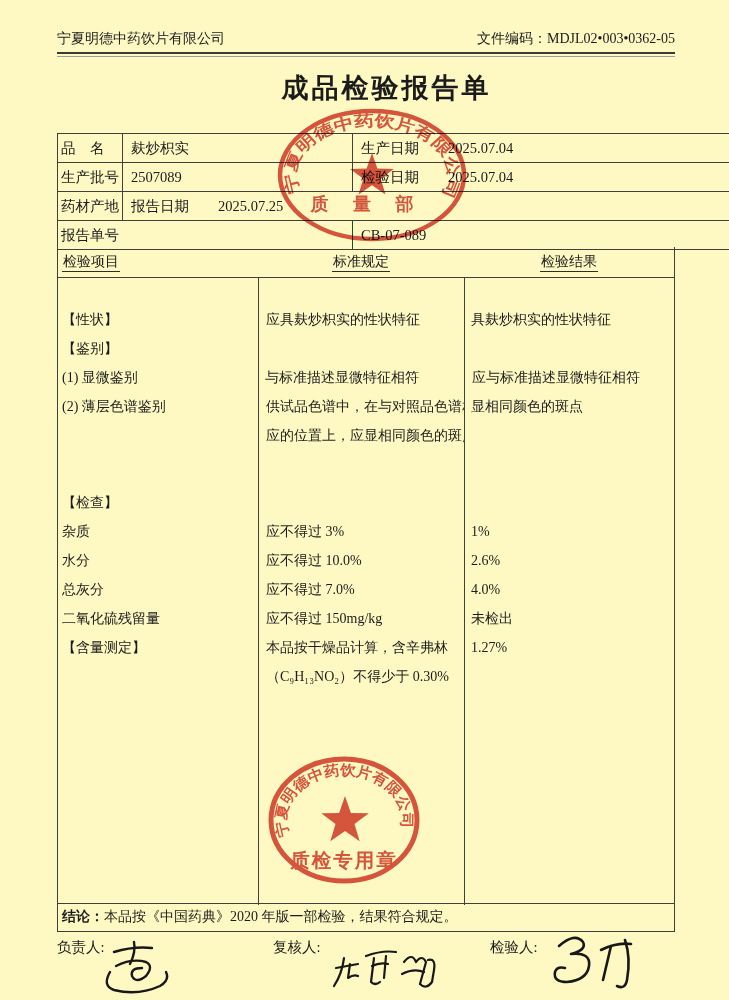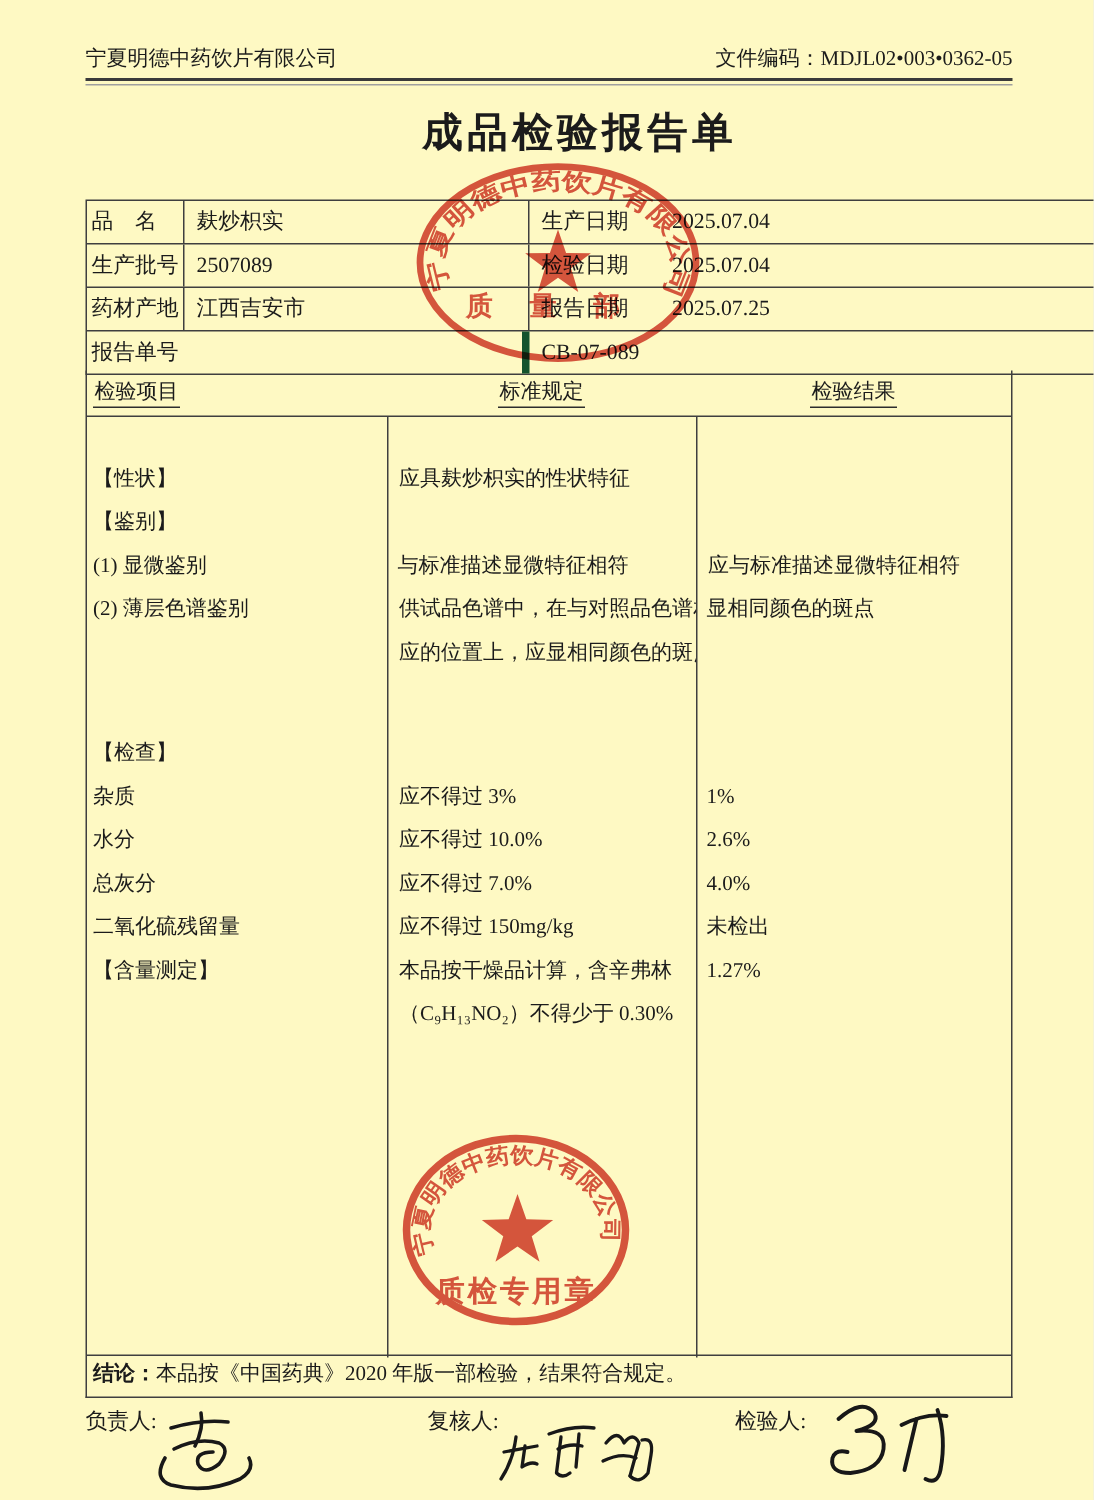--- a/index.html
+++ b/index.html
@@ -17,21 +17,21 @@
   .info{position:absolute; top:133px; left:57px; width:700px; border:1px solid #3f3f3f; box-sizing:border-box; font-size:14.5px;}
   .info-row{display:grid; grid-template-columns:65px 230px 1fr; height:28px; line-height:28px;}
   .info-row + .info-row{border-top:1px solid #3f3f3f;}
   .info-row.wide{grid-template-columns:295px 1fr;}
   .info-row .c{overflow:hidden; white-space:nowrap;}
   .info-row .lbl{padding-left:3px; border-right:1px solid #3f3f3f;}
   .info-row .val{padding-left:8px; border-right:1px solid #3f3f3f;}
   .info-row .right{display:flex;}
   .info-row .lbl2{padding-left:8px; width:87px;}
   .info-row .val2{padding-left:0;}
-  .info-row.wide .lbl{border-right:5px solid #14532d; padding-left:3px;}
+  .info-row.wide .lbl{border-right:1px solid #14532d; padding-left:3px;}
   .info-row.wide .val2{padding-left:8px;}
   
   .main{position:absolute; top:247px; left:57px; width:618px; height:685px; border:1px solid #3f3f3f; border-top:none; box-sizing:border-box; font-size:14px;}
   .main-hdr{display:grid; grid-template-columns:200px 206px 1fr; height:30px; line-height:30px; border-bottom:1px solid #3f3f3f;}
   .main-hdr .h{text-align:center;}
   .main-hdr .h.first{text-align:left; padding-left:4px;}
   .main-hdr .h span{border-bottom:1px solid #2d2d2d; padding:0 1px 2px 1px;}
   .main-body{position:relative; height:627px; padding-top:27px; box-sizing:border-box;}
   .vline{position:absolute; top:0; bottom:0; width:1px; background:#3f3f3f;}
   .vline.v1{left:200px;} .vline.v2{left:406px;}
@@ -44,21 +44,21 @@
   .concl{position:absolute; left:0; right:0; bottom:0; height:27px; line-height:26px; border-top:1px solid #3f3f3f; padding-left:4px; white-space:nowrap;}
   .concl b{font-weight:bold;}
   
   .stamp{position:absolute; mix-blend-mode:multiply; opacity:.88;}
   .stamp-top{left:275px; top:106px;}
   .stamp-bottom{left:266px; top:753px;}
   .stamp text{font-family:"Liberation Serif","DejaVu Serif",serif; font-weight:bold;}
   
   .sigline{position:absolute; top:938px; left:0; width:100%; font-size:14.5px;}
   .sigline .flabel{position:absolute; white-space:nowrap;}
-  .flabel.f1{left:57px;} .flabel.f2{left:285px;} .flabel.f3{left:490px;}
+  .flabel.f1{left:57px;} .flabel.f2{left:273px;} .flabel.f3{left:490px;}
   .sig{position:absolute;}
   .sig path{fill:none; stroke:#181818; stroke-linecap:round; stroke-linejoin:round;}
   .sig1{left:100px; top:-2px;} .sig2{left:328px; top:-8px;} .sig3{left:545px; top:-14px;}
 </style>
 </head>
 <body>
 
 <div class="page">
 
   <div class="hdr">
@@ -82,21 +82,20 @@
     <div class="info-row">
       <div class="c lbl">生产批号</div>
       <div class="c val">2507089</div>
       <div class="c right">
         <span class="lbl2">检验日期</span>
         <span class="val2">2025.07.04</span>
       </div>
     </div>
     <div class="info-row">
       <div class="c lbl">药材产地</div>
-      <div class="c val">江西吉安市</div>
       <div class="c right">
         <span class="lbl2">报告日期</span>
         <span class="val2">2025.07.25</span>
       </div>
     </div>
     <div class="info-row wide">
       <div class="c lbl">报告单号</div>
       <div class="c val2" style="padding-left:8px;">CB-07-089</div>
     </div>
   </div>
@@ -106,20 +105,21 @@
       <div class="h first"><span>检验项目</span></div>
       <div class="h"><span>标准规定</span></div>
       <div class="h"><span>检验结果</span></div>
     </div>
     <div class="main-body">
       <div class="vline v1"></div>
       <div class="vline v2"></div>
     <div class="main-row">
           <div class="main-cell col0">【性状】</div>
           <div class="main-cell col1">应具麸炒枳实的性状特征</div>
+          <div class="main-cell col2">具麸炒枳实的性状特征</div>
         </div>
         <div class="main-row">
           <div class="main-cell col0">【鉴别】</div>
           <div class="main-cell col1"></div>
           <div class="main-cell col2"></div>
         </div>
         <div class="main-row">
           <div class="main-cell col0">(1) 显微鉴别</div>
           <div class="main-cell col2">与标准描述显微特征相符</div>
           <div class="main-cell col1">应与标准描述显微特征相符</div>

